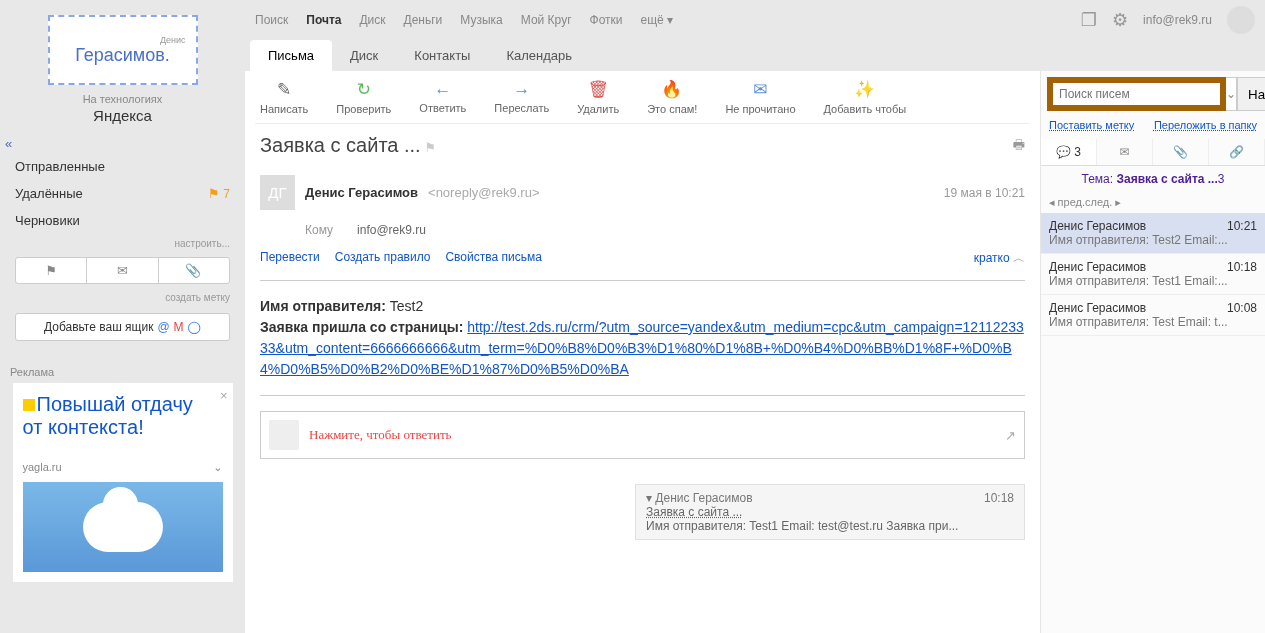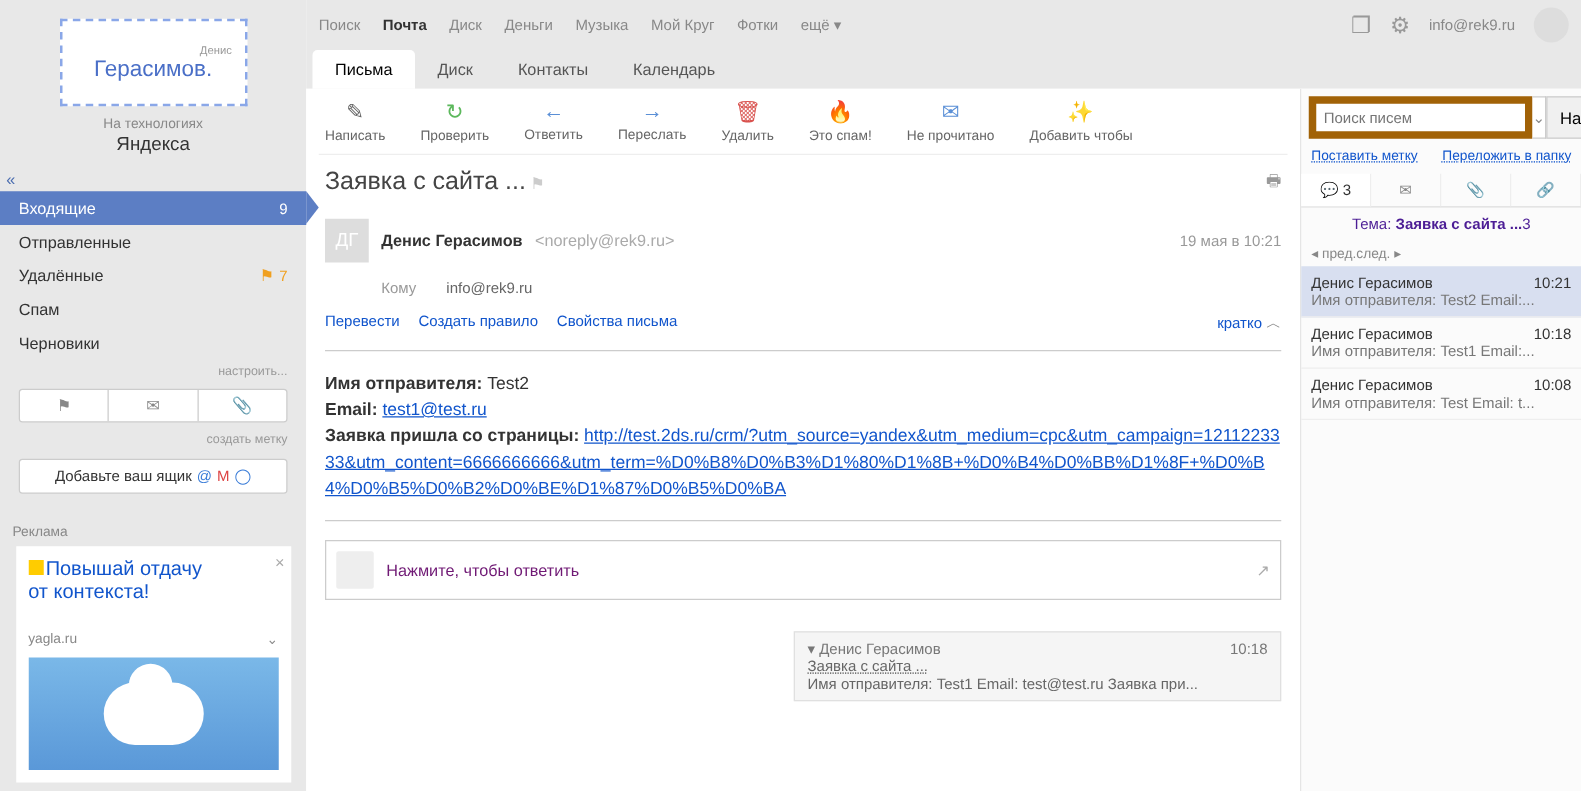--- a/index.html
+++ b/index.html
@@ -20,21 +20,21 @@
 .folder.deleted .flg { color:#f0a020; margin-right:4px; }
 .setup-link { font-size:10px; color:#999; text-align:right; padding-right:15px; margin-top:4px; }
 .triple-btn { display:flex; margin:8px 15px; border:1px solid #ccc; border-radius:3px; background:#fff; }
 .triple-btn div { flex:1; text-align:center; padding:5px 0; border-right:1px solid #ccc; color:#888; }
 .triple-btn div:last-child { border-right:none; }
 .create-label { font-size:10px; color:#999; text-align:right; padding-right:15px; }
 .add-box { margin:10px 15px; padding:6px; background:#fff; border:1px solid #ccc; border-radius:3px; font-size:12px; display:flex; align-items:center; justify-content:center; gap:4px; }
 .ad-section { margin-top:15px; font-size:11px; color:#888; align-self:flex-start; padding-left:10px; }
 .ad-box { background:#fff; margin:5px 10px; padding:10px; position:relative; width:220px; }
 .ad-close { position:absolute; top:5px; right:5px; color:#aaa; cursor:pointer; }
-.ad-title { color:#1155cc; font-size:16px; }
+.ad-title { color:#1155cc; font-size:20px; }
 .ad-sq { display:inline-block; width:12px; height:12px; background:#ffcc00; margin-right:2px; }
 .ad-domain { font-size:11px; color:#888; margin-top:22px; display:flex; justify-content:space-between; }
 .ad-img { margin-top:8px; height:90px; background:linear-gradient(#7ab8e8,#5a98d8); display:flex; align-items:center; justify-content:center; }
 .cloud { width:80px; height:50px; background:#fff; border-radius:40px; position:relative; }
 .cloud::before { content:""; position:absolute; width:35px; height:35px; background:#fff; border-radius:50%; top:-15px; left:20px; }
 .main-col { flex:1; background:#fff; display:flex; flex-direction:column; }
 .top-nav { background:#e8e8e8; padding:6px 10px; display:flex; gap:18px; font-size:12px; color:#888; align-items:center; }
 .top-nav span { cursor:pointer; }
 .top-nav .active { color:#333; font-weight:bold; }
 .top-right { margin-left:auto; display:flex; align-items:center; gap:15px; }
@@ -57,21 +57,21 @@
 .to-row { padding:5px 5px 5px 50px; font-size:12px; color:#666; display:flex; gap:24px; }
 .links-row { padding:8px 5px; font-size:12px; display:flex; gap:15px; }
 .links-row span { color:#1155cc; cursor:pointer; }
 .links-row .right { margin-left:auto; color:#888; }
 .divider { border-top:1px solid #ccc; margin:5px; }
 .body-content { padding:10px 5px; font-size:14px; line-height:1.5; }
 .body-content a { color:#1155cc; text-decoration:underline; }
 .body-content .lbl { font-weight:bold; color:#333; }
 .reply-box { margin:10px 5px; border:1px solid #ccc; padding:8px; display:flex; align-items:center; gap:10px; }
 .reply-av { width:30px; height:30px; background:#eee; border-radius:2px; }
-.reply-text { color:#701a75; flex:1; }
+.reply-text { color:#ef4444; flex:1;font-family:Liberation Serif, serif; }
 .thread-prev { margin:15px 5px 0 380px; background:#f5f5f5; padding:6px 10px; font-size:12px; color:#666; border:1px solid #e0e0e0; }
 .thread-prev .hdr { display:flex; justify-content:space-between; color:#777; }
 .thread-prev .subj { text-decoration:underline dotted; }
 .right-col { width:225px; background:#fbfbfb; border-left:1px solid #e5e5e5; display:flex; flex-direction:column; font-size:12px; }
 .search-bar { display:flex; margin:6px; }
 .search-in { flex:1; border:6px solid #a16207; padding:4px 6px; font-size:12px; }
 .search-btn { border:1px solid #ccc; background:#f0f0f0; padding:4px 10px; cursor:pointer; }
 .search-dd { width:18px; border:1px solid #ccc; border-left:none; background:#fff; display:flex; align-items:center; justify-content:center; color:#888; }
 .right-links { display:flex; justify-content:space-between; padding:2px 8px; font-size:11px; }
 .right-links span { color:#1155cc; cursor:pointer; text-decoration:underline dotted; }
@@ -94,33 +94,26 @@
 <div class="container">
   <div class="left-col">
     <div class="logo-box">
       <span class="logo-sub">Денис</span>
       <span>Герасимов.</span>
     </div>
     <div class="tech-text">На технологиях</div>
     <div class="yandex">Яндекса</div>
     <div class="folders">
       <div class="bk-arrows">«</div>
-      <div class="folder active">
-        <span>Входящие</span>
-        <span class="cnt">9</span>
-      </div>
       <div class="folder">
         <span>Отправленные</span>
       </div>
       <div class="folder deleted">
         <span>Удалённые</span>
         <span><span class="flg">⚑</span><span class="cnt">7</span></span>
-      </div>
-      <div class="folder">
-        <span>Спам</span>
       </div>
       <div class="folder">
         <span>Черновики</span>
       </div>
       <div class="setup-link">настроить...</div>
       <div class="triple-btn">
         <div>⚑</div>
         <div>✉</div>
         <div>📎</div>
       </div>
@@ -224,21 +217,20 @@
         </div>
         <div class="links-row">
           <span>Перевести</span>
           <span>Создать правило</span>
           <span>Свойства письма</span>
           <span class="right"><span>кратко</span> ︿</span>
         </div>
         <div class="divider"></div>
         <div class="body-content">
           <div><span class="lbl">Имя отправителя:</span><span> Test2</span></div>
-          <div><span class="lbl">Email:</span> <a>test1@test.ru</a></div>
           <div><span class="lbl">Заявка пришла со страницы:</span> <a style="word-break:break-all">http://test.2ds.ru/crm/?utm_source=yandex&amp;utm_medium=cpc&amp;utm_campaign=1211223333&amp;utm_content=6666666666&amp;utm_term=%D0%B8%D0%B3%D1%80%D1%8B+%D0%B4%D0%BB%D1%8F+%D0%B4%D0%B5%D0%B2%D0%BE%D1%87%D0%B5%D0%BA</a></div>
         </div>
         <div class="divider"></div>
         <div class="reply-box">
           <div class="reply-av"></div>
           <span class="reply-text">Нажмите, чтобы ответить</span>
           <span style="color:#aaa">↗</span>
         </div>
         <div class="thread-prev">
           <div class="hdr">

